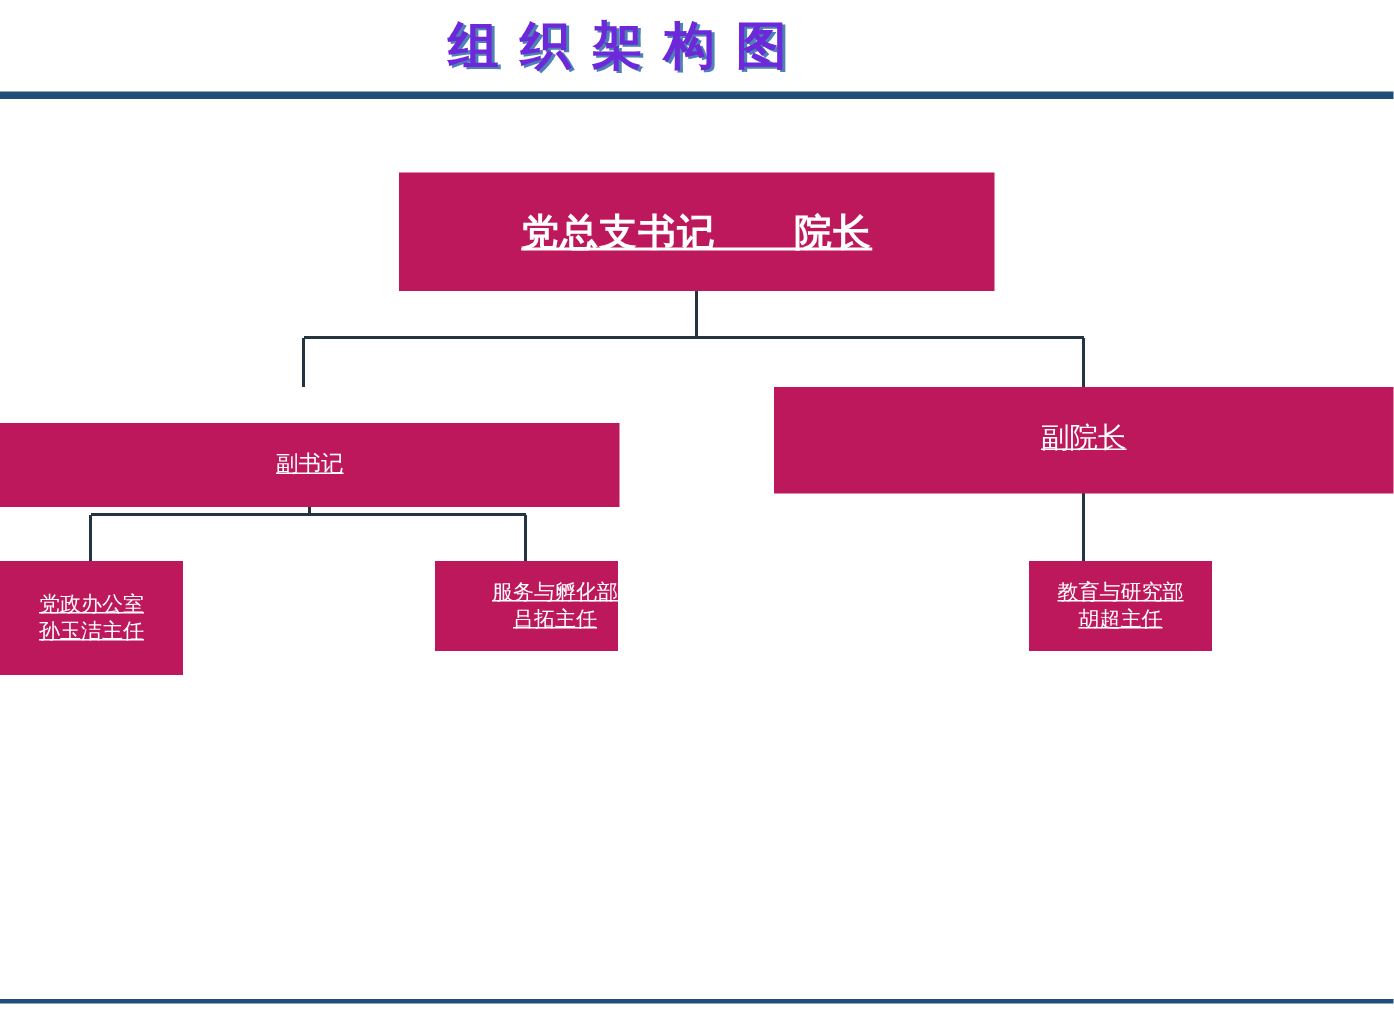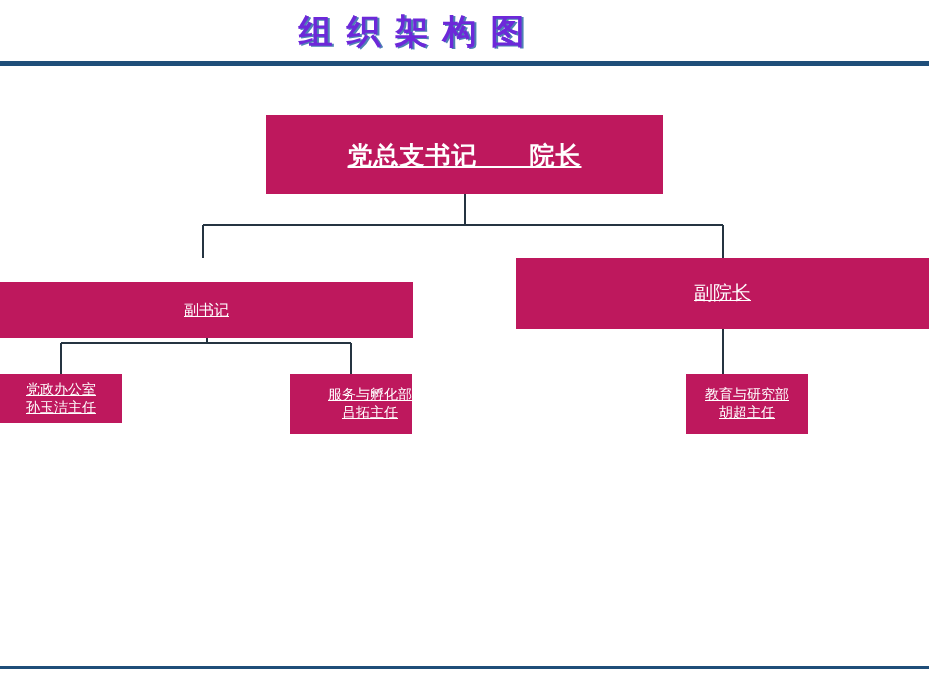--- a/index.html
+++ b/index.html
@@ -116,21 +116,21 @@
     width: 413px;
     height: 71px;
     font-size: 19px;
   }
 
   
   #node-party-office {
     left: 0px;
     top: 307px;
     width: 122px;
-    height: 49px;
+    height: 76px;
     font-size: 14px;
   }
   #node-service-incubation {
     left: 290px;
     top: 307px;
     width: 122px;
     height: 60px;
     font-size: 14px;
     justify-content: flex-end;
   }

